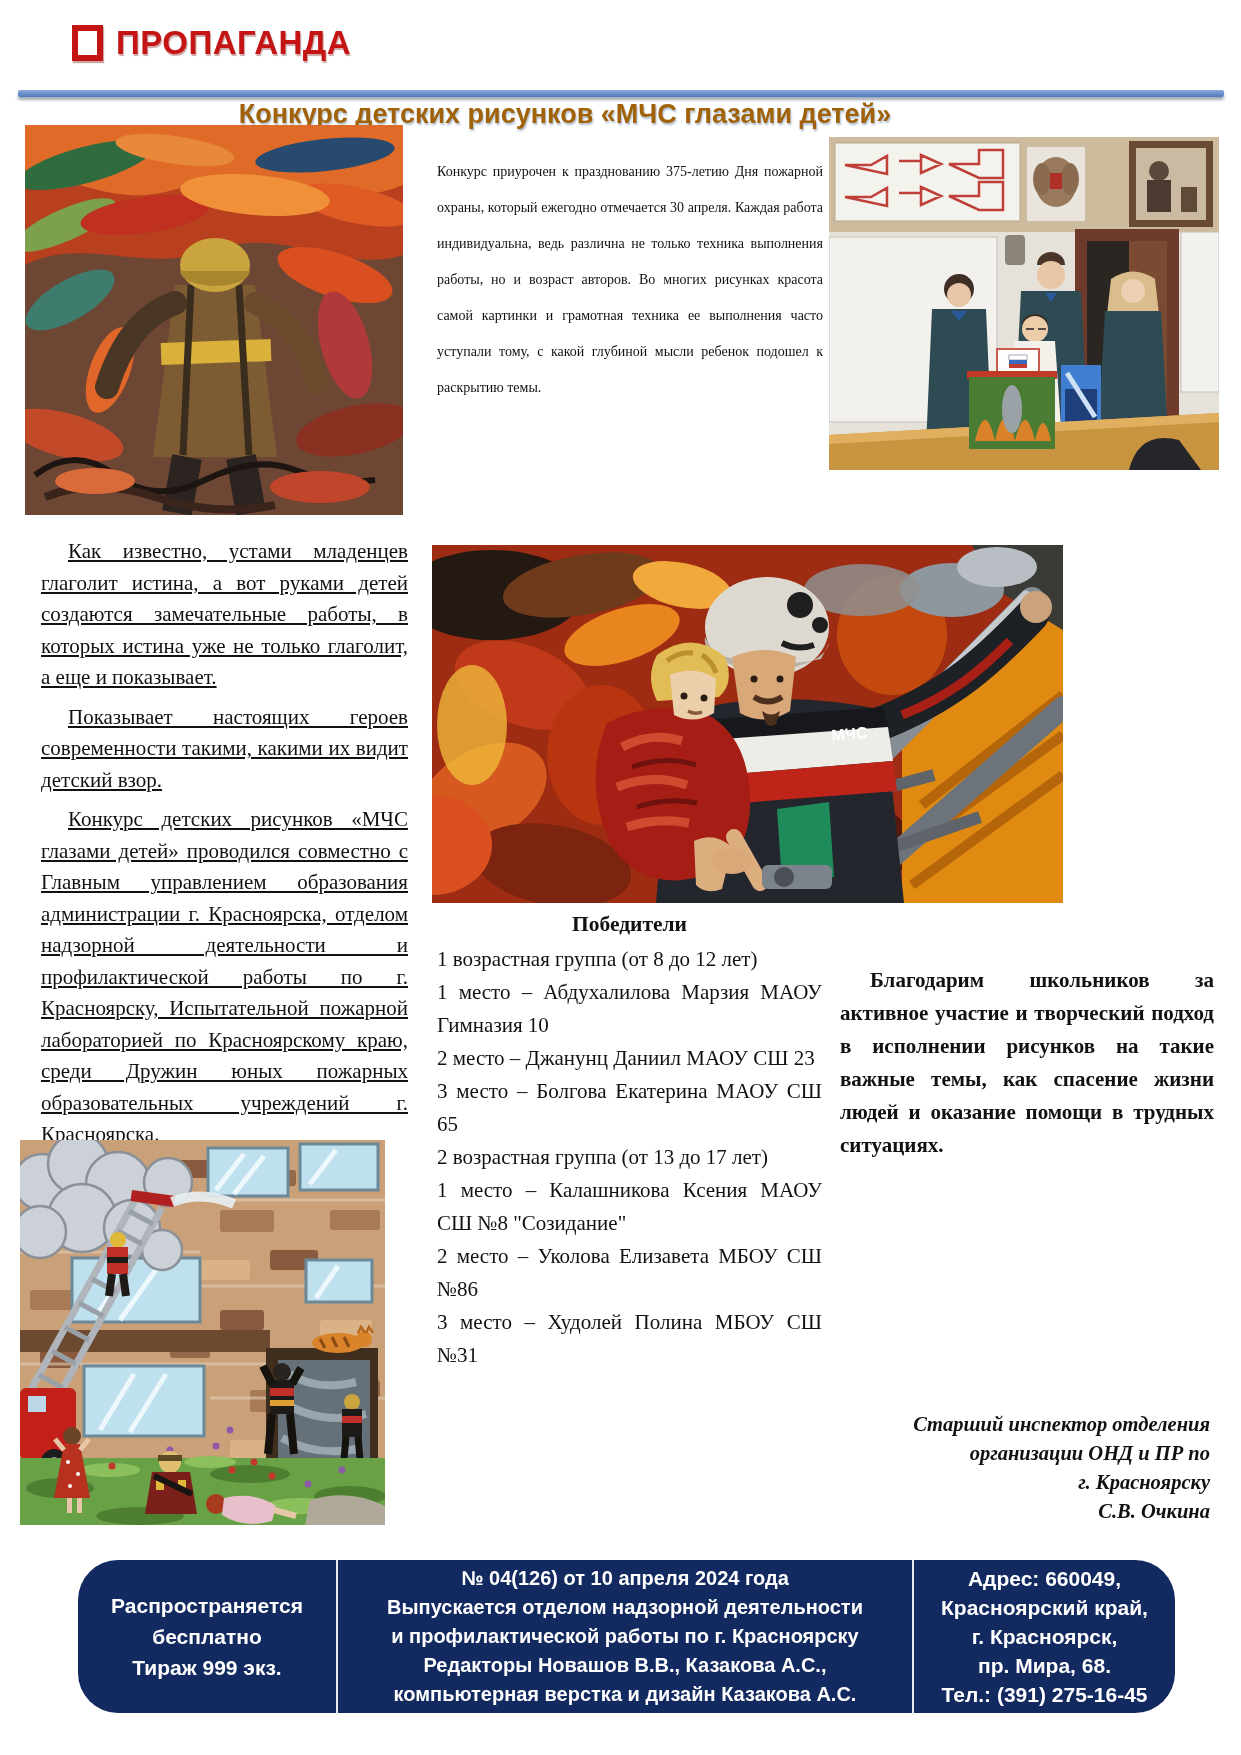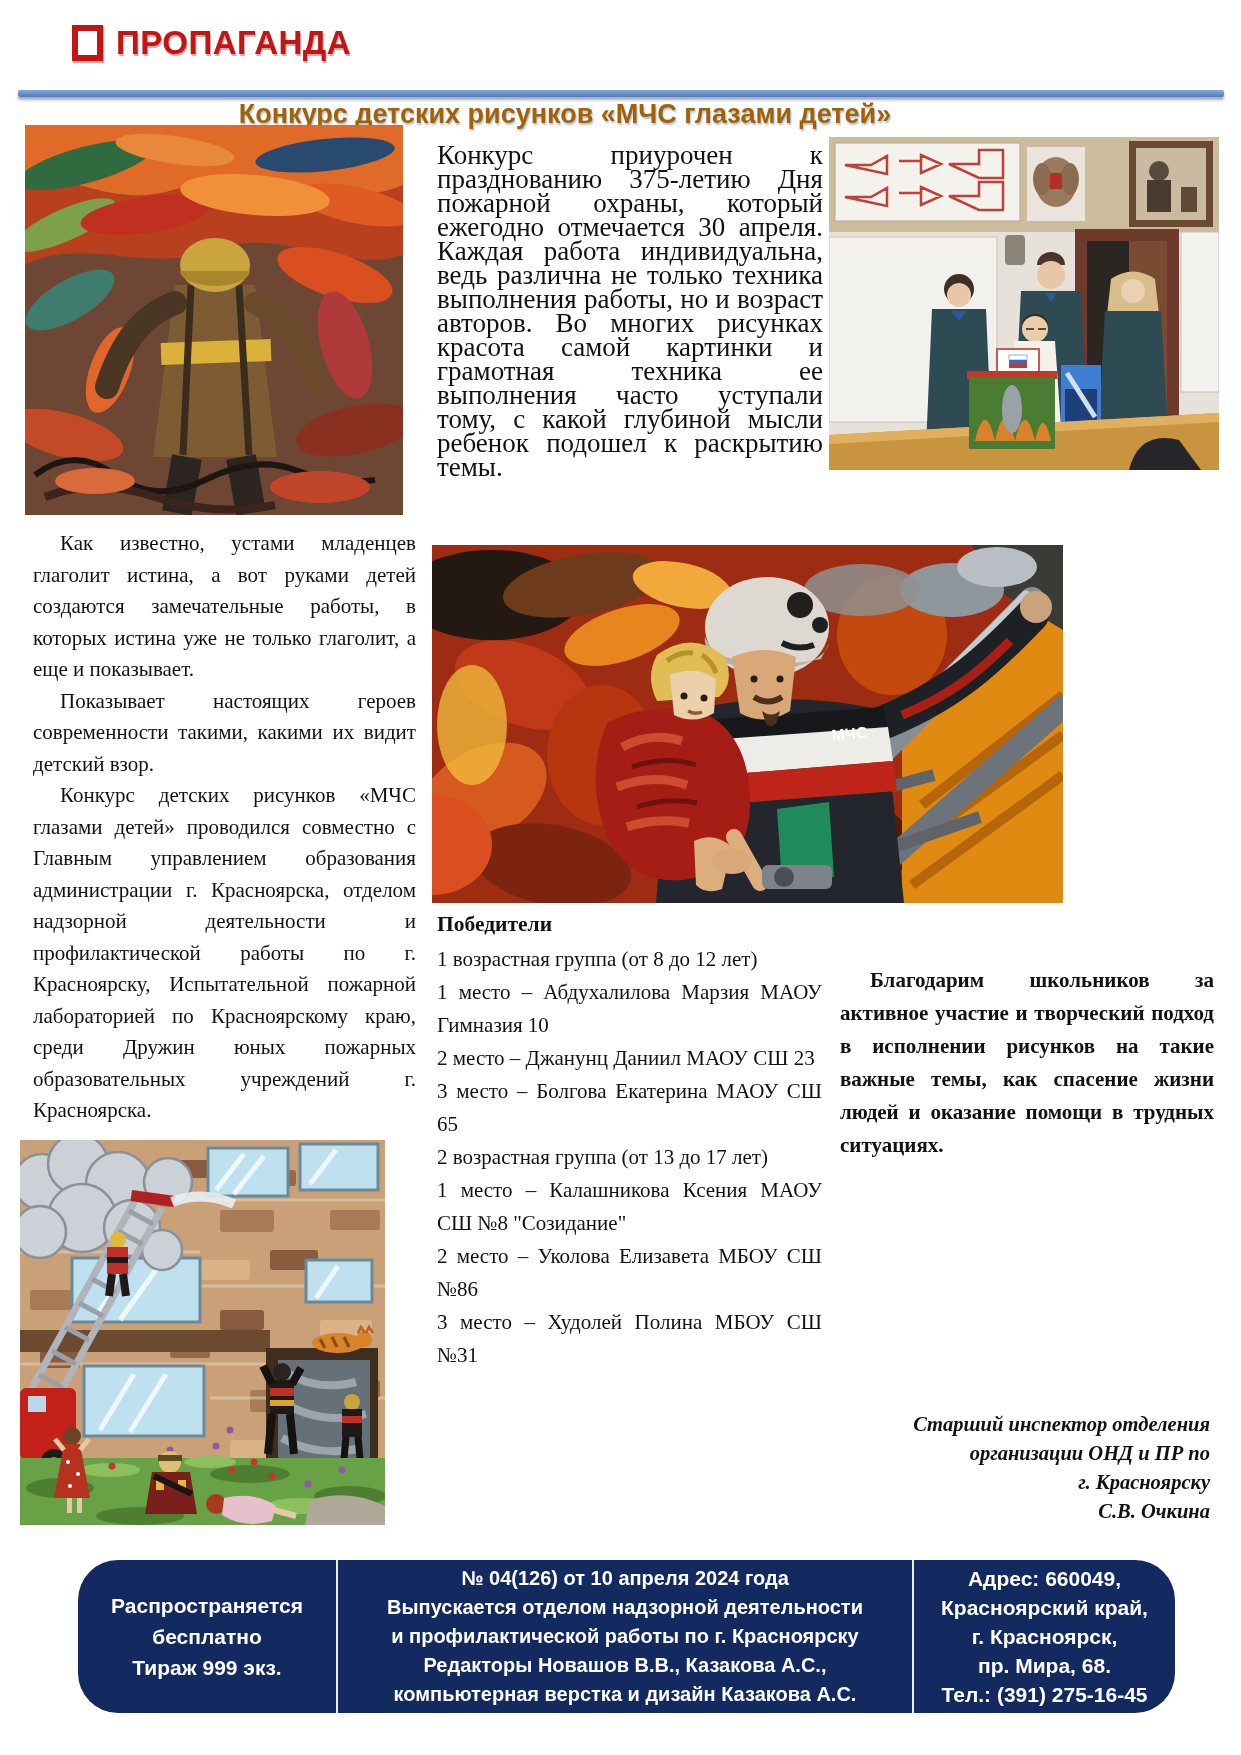--- a/index.html
+++ b/index.html
@@ -17,27 +17,27 @@
          font-family:"Liberation Sans", sans-serif;font-weight:bold;font-size:27px;color:#a16207;
          text-shadow:1px 2px 2px rgba(110,135,170,.55);}
   
   .img{position:absolute;}
   .img svg{display:block;width:100%;height:100%;}
   .painting1{left:25px;top:125px;width:378px;height:390px;}
   .photo{left:829px;top:137px;width:390px;height:333px;}
   .painting2{left:432px;top:545px;width:631px;height:358px;}
   .drawing2{left:20px;top:1140px;width:365px;height:385px;}
   
-  .intro{position:absolute;left:437px;top:116px;width:386px;font-size:27px;line-height:24px;
+  .intro{position:absolute;left:437px;top:140px;width:386px;font-size:14px;line-height:36px;
          text-align:justify;}
   .leftcol{position:absolute;left:33px;top:528px;width:383px;font-size:21px;line-height:31.5px;
            text-align:justify;}
-  .leftcol p{margin:0;text-indent:27px;}
+  .leftcol p{margin:8px;text-indent:27px;text-decoration:underline;}
   .winners{position:absolute;left:437px;top:908px;width:385px;font-size:21px;line-height:33px;}
-  .winners .heading{text-align:left;font-weight:bold;font-size:21.5px;margin:0 0 2px;}
+  .winners .heading{text-align:center;font-weight:bold;font-size:21.5px;margin:0 0 2px;}
   .winners .wline{text-align:justify;}
   .rightcol{position:absolute;left:840px;top:943px;width:374px;font-size:21px;line-height:33px;
             text-align:justify;text-indent:30px;font-weight:bold;}
   .signature{position:absolute;left:780px;top:1410px;width:430px;font-size:20.5px;line-height:29px;
              font-weight:bold;font-style:italic;text-align:right;}
   
   .footer{position:absolute;left:78px;top:1560px;width:1097px;height:153px;background:#132a60;
           border-radius:40px;display:grid;grid-template-columns:258px 576px 1fr;
           font-family:"Liberation Sans", sans-serif;font-weight:bold;color:#fff;}
   .footer .cell{display:flex;flex-direction:column;justify-content:center;text-align:center;

